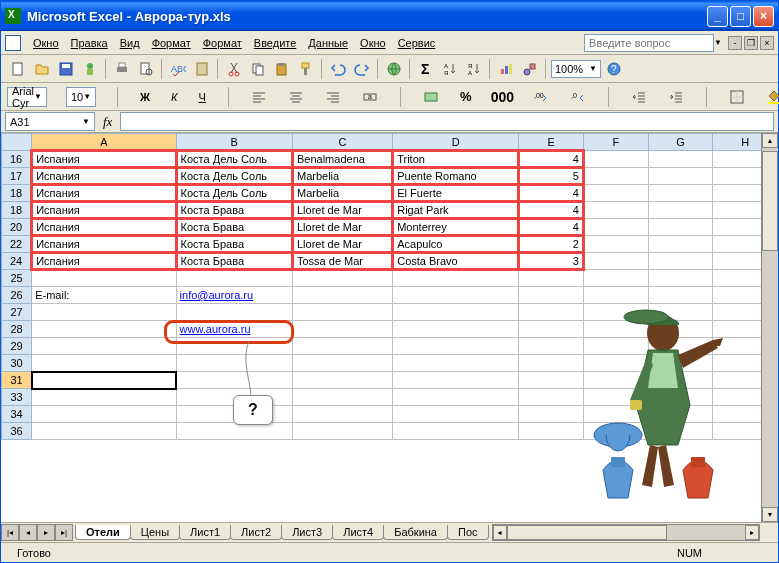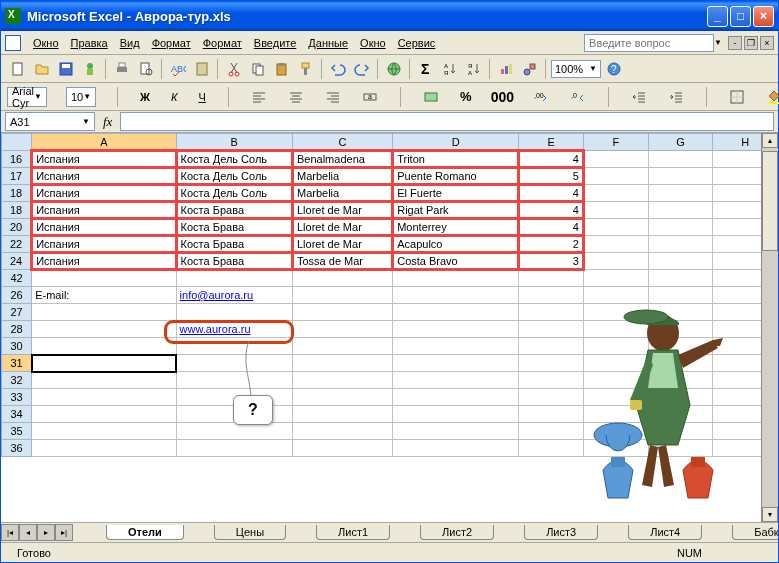--- a/index.html
+++ b/index.html
@@ -59,21 +59,21 @@
 .callout-box { position: absolute; border: 3px solid #d73b0f; border-radius: 9px; pointer-events: none; }
 
 .callout-bubble { position: absolute; width: 40px; height: 30px; background: #fff; border: 1px solid #888; border-radius: 6px; display: flex; align-items: center; justify-content: center; font-size: 16px; font-weight: bold; box-shadow: 1px 1px 3px rgba(0,0,0,0.3); }
 
 .clipart { position: absolute; right: 40px; top: 172px; width: 160px; height: 200px; }
 
 .sheet-tabs-row { height: 20px; background: #ece9d8; display: flex; align-items: center; border-top: 1px solid #aca899; }
 .tab-nav { display: flex; }
 .tab-nav-btn { width: 18px; height: 17px; border: 1px solid #888; background: #d4d0c8; display: flex; align-items: center; justify-content: center; font-size: 8px; cursor: pointer; }
 .sheet-tabs { display: flex; margin-left: 2px; }
-.sheet-tab { padding: 1px 21px; background: #ece9d8; border: 1px solid #888; border-top: none; font-size: 11px; cursor: pointer; border-radius: 0 0 4px 4px; margin-right: -1px; margin-left: 31px; }
+.sheet-tab { padding: 1px 10px; background: #ece9d8; border: 1px solid #888; border-top: none; font-size: 11px; cursor: pointer; border-radius: 0 0 4px 4px; margin-right: -1px; }
 .sheet-tab.active { background: #fff; font-weight: bold; }
 .hscroll { flex: 1; height: 17px; background: #d4d0c8; border: 1px solid #888; margin-left: 4px; margin-right: 18px; position: relative; }
 .hscroll .thumb { position: absolute; left: 14px; top: 0; width: 160px; height: 100%; background: #ece9d8; border: 1px solid #888; }
 .hscroll .arr { position: absolute; top: 0; width: 14px; height: 100%; background: #ece9d8; border: 1px solid #888; display: flex; align-items: center; justify-content: center; font-size: 8px; }
 .hscroll .arr.l { left: 0; }
 .hscroll .arr.r { right: 0; }
 
 .statusbar { height: 20px; background: #ece9d8; border-top: 1px solid #aca899; display: flex; align-items: center; padding: 0 6px; font-size: 11px; }
 .statusbar .cell { padding: 0 10px; }
 .statusbar .spacer { flex: 1; }
@@ -467,21 +467,21 @@
               <td class="bordered">Испания</td>
               <td class="bordered">Коста Брава</td>
               <td class="bordered">Tossa de Mar</td>
               <td class="bordered">Costa Bravo</td>
               <td class="bordered num">3</td>
               <td></td>
               <td></td>
               <td></td>
             </tr>
             <tr>
-              <th class="rowhdr">42</th>
+              <th class="rowhdr">25</th>
               <td></td>
               <td></td>
               <td></td>
               <td></td>
               <td></td>
               <td></td>
               <td></td>
               <td></td>
             </tr>
             <tr>
@@ -511,20 +511,31 @@
               <td></td>
               <td><span class="hyperlink">www.aurora.ru</span></td>
               <td></td>
               <td></td>
               <td></td>
               <td></td>
               <td></td>
               <td></td>
             </tr>
             <tr>
+              <th class="rowhdr">29</th>
+              <td></td>
+              <td></td>
+              <td></td>
+              <td></td>
+              <td></td>
+              <td></td>
+              <td></td>
+              <td></td>
+            </tr>
+            <tr>
               <th class="rowhdr">30</th>
               <td></td>
               <td></td>
               <td></td>
               <td></td>
               <td></td>
               <td></td>
               <td></td>
               <td></td>
             </tr>
@@ -533,54 +544,32 @@
               <td class="selected-cell"></td>
               <td></td>
               <td></td>
               <td></td>
               <td></td>
               <td></td>
               <td></td>
               <td></td>
             </tr>
             <tr>
-              <th class="rowhdr">32</th>
-              <td></td>
-              <td></td>
-              <td></td>
-              <td></td>
-              <td></td>
-              <td></td>
-              <td></td>
-              <td></td>
-            </tr>
-            <tr>
               <th class="rowhdr">33</th>
               <td></td>
               <td></td>
               <td></td>
               <td></td>
               <td></td>
               <td></td>
               <td></td>
               <td></td>
             </tr>
             <tr>
               <th class="rowhdr">34</th>
-              <td></td>
-              <td></td>
-              <td></td>
-              <td></td>
-              <td></td>
-              <td></td>
-              <td></td>
-              <td></td>
-            </tr>
-            <tr>
-              <th class="rowhdr">35</th>
               <td></td>
               <td></td>
               <td></td>
               <td></td>
               <td></td>
               <td></td>
               <td></td>
               <td></td>
             </tr>
             <tr>

